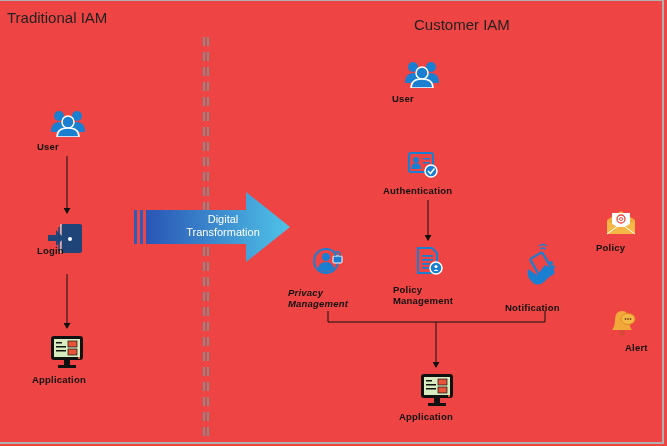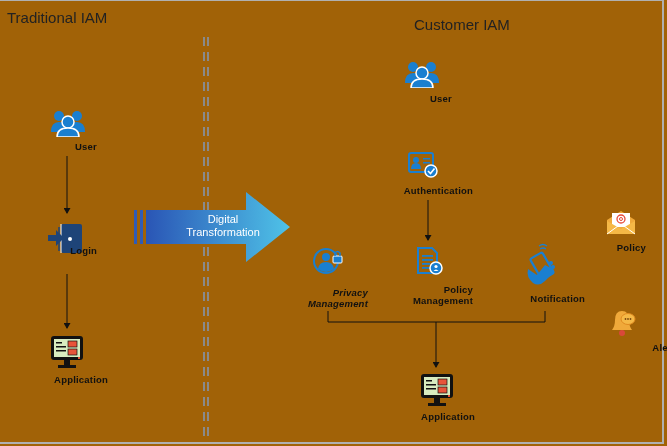--- a/index.html
+++ b/index.html
@@ -1,19 +1,19 @@
 <!DOCTYPE html>
 <html><head>
 <meta charset="utf-8">
 <style>
   html,body{margin:0;padding:0;background:#fff;}
-  #canvas{position:relative;width:667px;height:446px;overflow:hidden;font-family:"Liberation Sans",sans-serif;background:#a16207;}
+  #canvas{position:relative;width:667px;height:446px;overflow:hidden;font-family:"Liberation Sans",sans-serif;background:#ef4444;}
   #frame{position:absolute;left:0;top:0;width:664px;height:444px;border-top:1px solid #b0b0b0;border-right:2px solid #b0b0b0;border-bottom:2px solid #b0b0b0;box-sizing:border-box;}
   .section-title{position:absolute;font-size:15px;color:#222;}
-  .lbl{position:absolute;font-size:9.5px;font-weight:bold;color:#111;text-align:right;line-height:11px;letter-spacing:0.2px;}
+  .lbl{position:absolute;font-size:9.5px;font-weight:bold;color:#111;text-align:left;line-height:11px;letter-spacing:0.2px;}
   .icon{position:absolute;}
   svg.lines{position:absolute;left:0;top:0;}
   .arrow-text{position:absolute;color:#fff;font-size:11px;text-align:center;line-height:13px;}
 </style>
 </head>
 <body>
 
 <div id="canvas">
   <div id="frame"></div>
 
@@ -136,21 +136,21 @@
   </div>
 
   <svg class="icon" style="left:525px;top:243px;" width="32" height="44" viewBox="0 0 32 44">
     <path d="M14,3 Q18,0 22,3" fill="none" stroke="#1a7fd0" stroke-width="1.3"></path>
     <path d="M15,6 Q18,4 21,6" fill="none" stroke="#1a7fd0" stroke-width="1.3"></path>
     <rect x="10" y="11" width="14" height="24" rx="2" transform="rotate(-30 17 23)" fill="none" stroke="#1a7fd0" stroke-width="2.2"></rect>
     <path d="M3,26 Q1,34 8,40 Q14,44 20,38 L28,30 Q30,26 26,25 L20,22 L12,32 Z" fill="#1a7fd0"></path>
     <circle cx="26" cy="20" r="2" fill="#1a7fd0"></circle>
       <circle cx="28" cy="24" r="2" fill="#1a7fd0"></circle>
   </svg>
-  <div class="lbl" style="left:505px;top:293px;width:80px;">Notification</div>
+  <div class="lbl" style="left:505px;top:302px;width:80px;">Notification</div>
 
   <svg class="icon" style="left:606px;top:210px;" width="30" height="25" viewBox="0 0 30 25">
     <path d="M1,10 L15,1 L29,10 L29,24 L1,24 Z" fill="#f0a93a"></path>
     <rect x="6" y="3" width="18" height="14" fill="#fff"></rect>
     <circle cx="15" cy="9" r="4" fill="none" stroke="#e84a3a" stroke-width="1.3"></circle>
     <circle cx="15" cy="9" r="1.5" fill="none" stroke="#e84a3a" stroke-width="1"></circle>
     <path d="M1,11 L15,19 L29,11 L29,24 L1,24 Z" fill="#f5b846"></path>
     <path d="M1,24 L12,16 M29,24 L18,16" stroke="#fff" stroke-width="1"></path>
   </svg>
   <div class="lbl" style="left:596px;top:242px;width:50px;">Policy</div>

